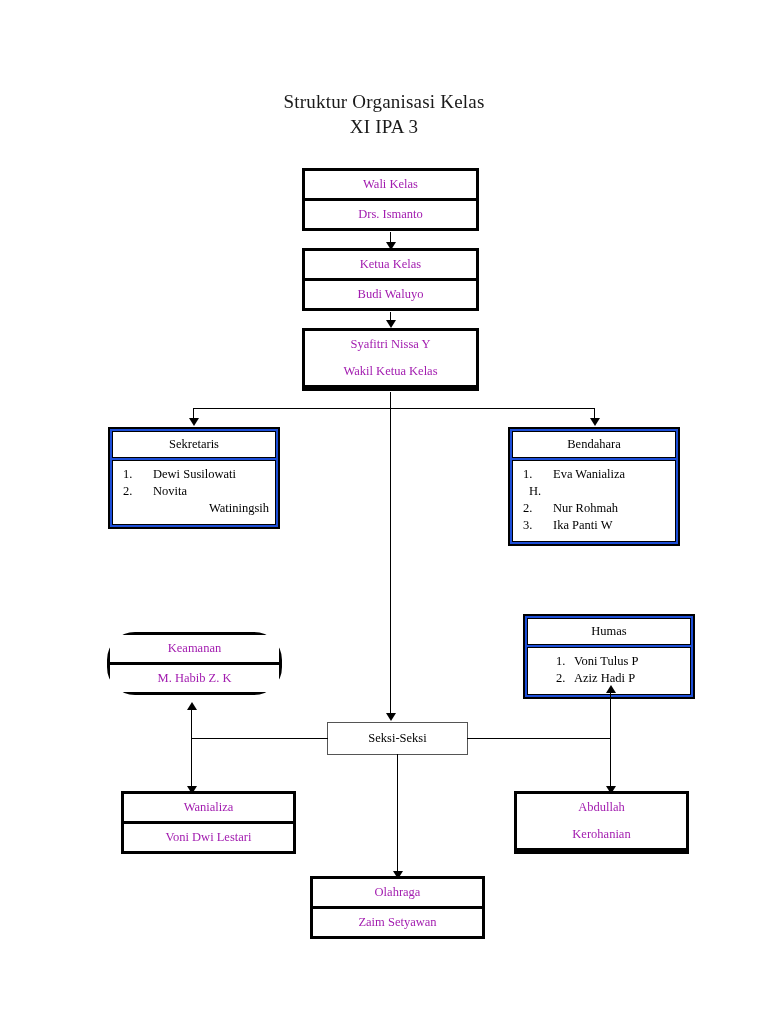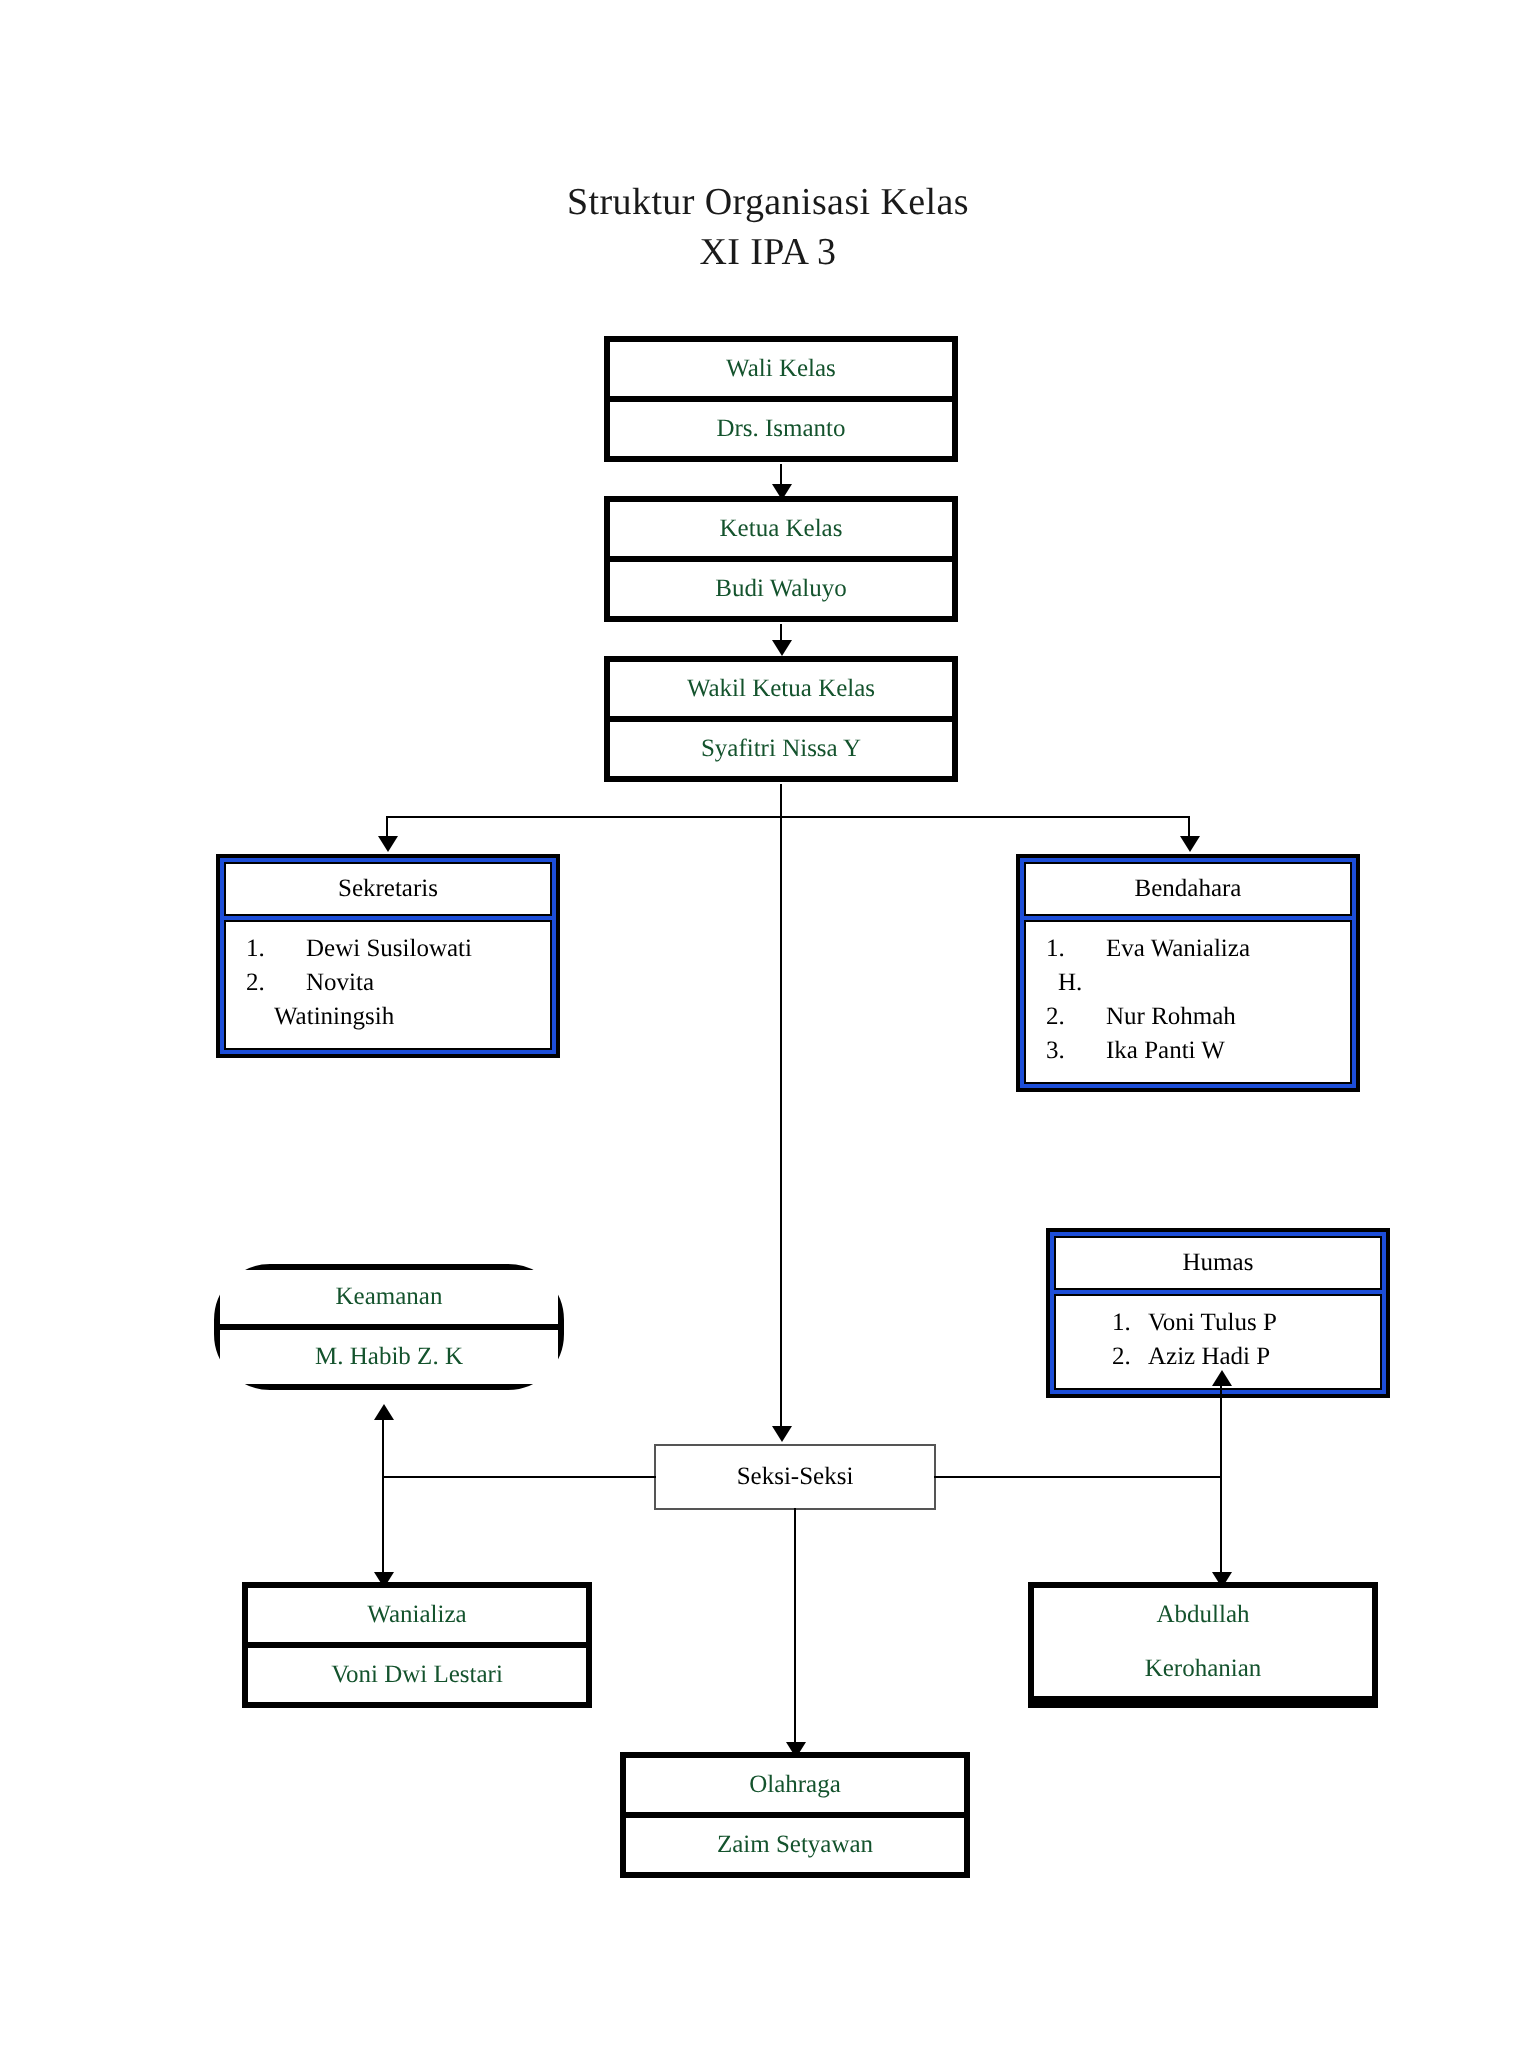--- a/index.html
+++ b/index.html
@@ -41,21 +41,21 @@
     border: 3px solid #000000;
     background: #ffffff;
   }
   .node .cell {
     box-sizing: border-box;
     text-align: center;
     font-size: 12.5px;
     line-height: 15px;
     padding: 6px 17px;
     background: #ffffff;
-    color: #14532d;
+    color: #a21caf;
   }
   .node .cell.top {
     border-bottom: 3px solid #000000;
   }
 
   
   .node2 {
     position: absolute;
     box-sizing: border-box;
     border: 2px solid #000000;
@@ -159,22 +159,22 @@
 
   <div class="node" style="left:302px; top:248px; width:177px;">
     <div class="cell top">Ketua Kelas</div>
     <div class="cell">Budi Waluyo</div>
   </div>
 
   <div class="vline" style="left:390px; top:312px; height:12px;"></div>
   <div class="arrow-down" style="left:386px; top:320px;"></div>
 
   <div class="node" style="left:302px; top:328px; width:177px;">
+    <div class="cell">Syafitri Nissa Y</div>
     <div class="cell top">Wakil Ketua Kelas</div>
-    <div class="cell">Syafitri Nissa Y</div>
   </div>
 
   <div class="vline" style="left:390px; top:392px; height:17px;"></div>
   <div class="hline" style="left:193px; top:408px; width:402px;"></div>
 
   <div class="vline" style="left:193px; top:408px; height:14px;"></div>
   <div class="arrow-down" style="left:189px; top:418px;"></div>
 
   <div class="vline" style="left:594px; top:408px; height:14px;"></div>
   <div class="arrow-down" style="left:590px; top:418px;"></div>
@@ -188,21 +188,21 @@
       <div class="member">
         <span class="num">1.</span>
         <span class="nm">Dewi Susilowati</span>
       </div>
       <div class="member">
         <span class="num">2.</span>
         <span class="nm">Novita</span>
       </div>
       <div class="member indent">
         <span class="num"></span>
-        <span class="nm" style="text-indent:-16px;">Watiningsih</span>
+        <span class="nm" style="text-indent:-16px;text-align:right;">Watiningsih</span>
       </div>
     </div>
   </div>
 
   <div class="node2" style="left:508px; top:427px; width:172px;">
     <div class="hcell">Bendahara</div>
     <div class="lcell gap">
       <div class="member">
         <span class="num">1.</span>
         <span class="nm">Eva Wanializa</span>

